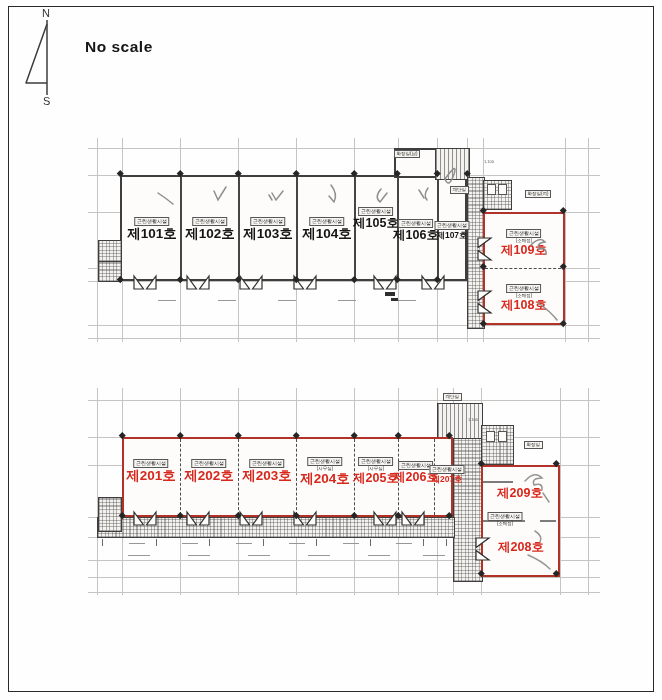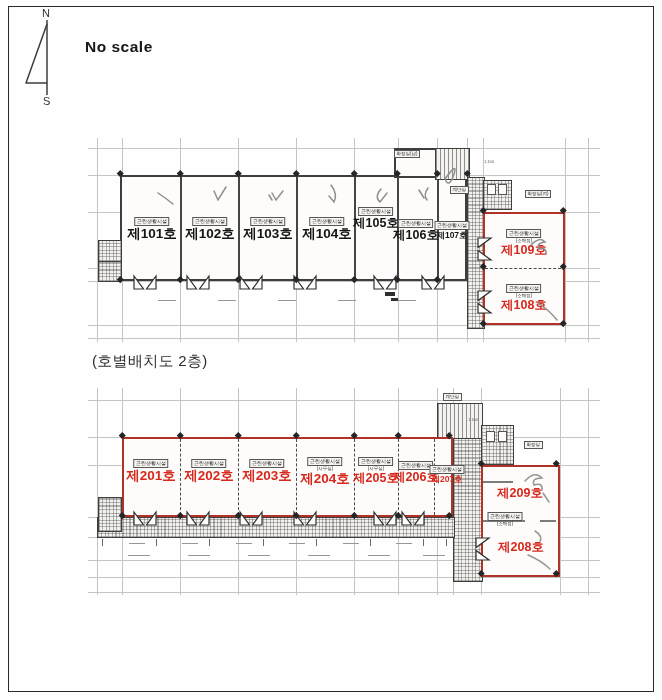--- a/index.html
+++ b/index.html
@@ -50,21 +50,20 @@
   <div id="frame" class="abs"></div>
 
   <span class="abs cdir" style="left:42px;top:7px;">N</span>
   <svg class="abs" style="left:20px;top:19px;" width="56" height="78">
     <line x1="27" y1="1" x2="27" y2="76" stroke="#3c3c3c" stroke-width="1.5"></line>
     <path d="M27 5 L6 64 H27" fill="none" stroke="#3c3c3c" stroke-width="1.5" stroke-linejoin="round"></path>
   </svg>
   <span class="abs cdir" style="left:43px;top:95px;">S</span>
   <div class="abs" id="no-scale">No scale</div>
 
-  <div class="abs sect" style="left:92px;top:352px;">(호별배치도 2층)</div>
 
   <div id="plan1" class="plan" style="left:88px;top:135px;width:512px;height:212px;">
       <div class="gh" style="left: 0px; top: 203px; width: 512px;"></div>
       <div class="gh" style="left: 0px; top: 190px; width: 512px;"></div>
       <div class="gh" style="left: 0px; top: 146px; width: 512px;"></div>
       <div class="gh" style="left: 0px; top: 133px; width: 512px;"></div>
       <div class="gh" style="left: 0px; top: 77px; width: 512px;"></div>
       <div class="gh" style="left: 0px; top: 40px; width: 512px;"></div>
       <div class="gh" style="left: 0px; top: 13px; width: 512px;"></div>
       <div class="gv" style="left: 500px; top: 3px; height: 204px;"></div>

